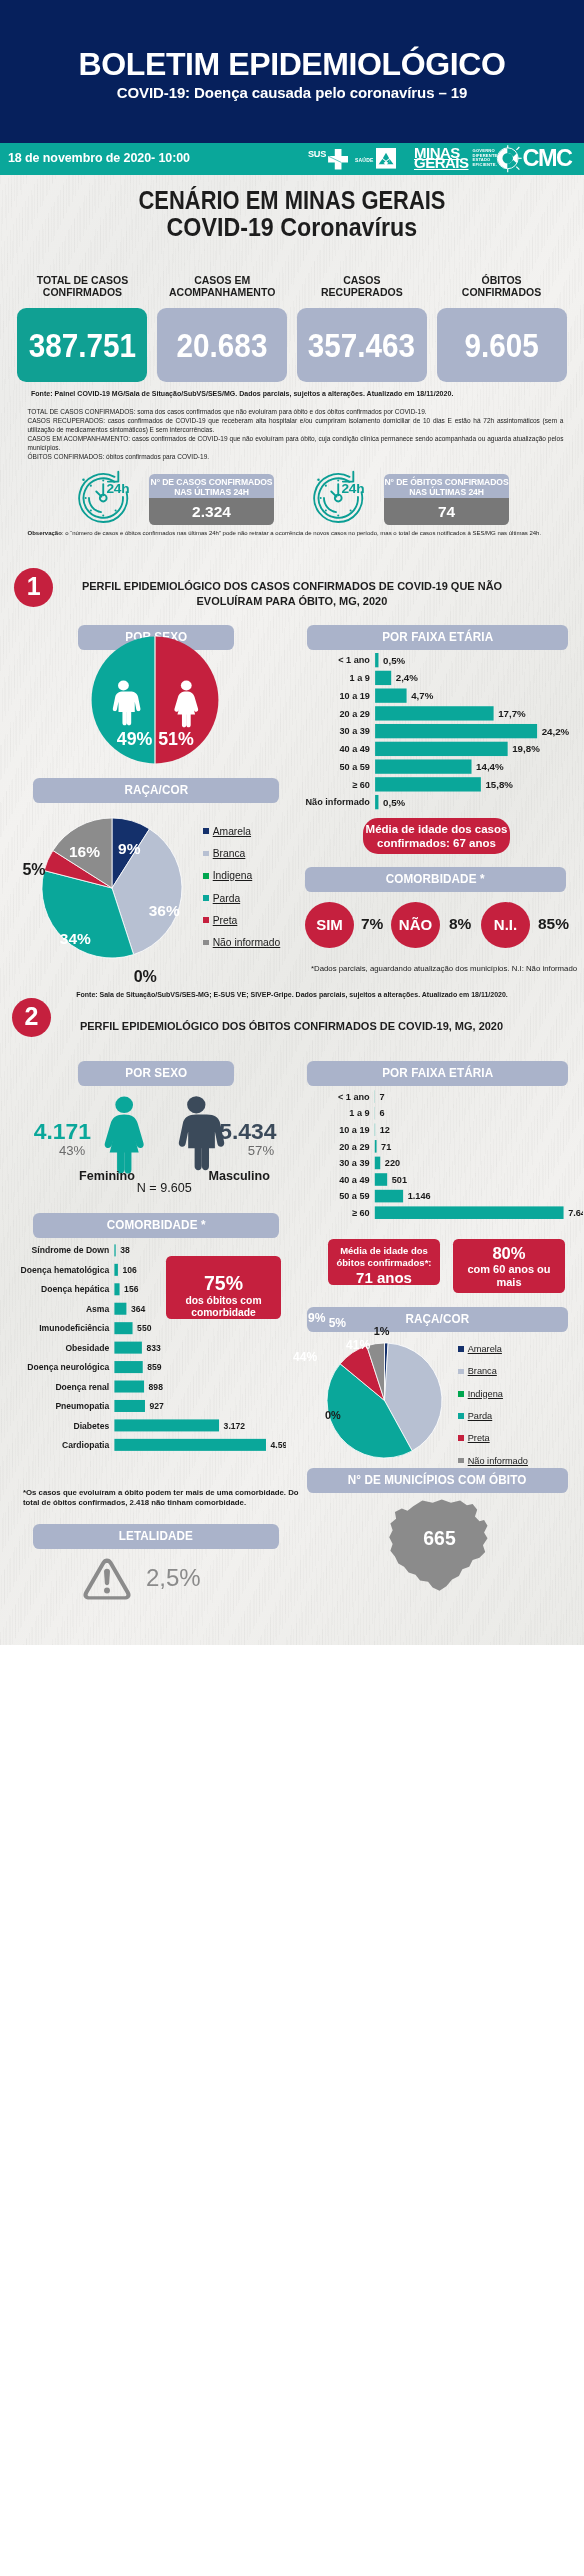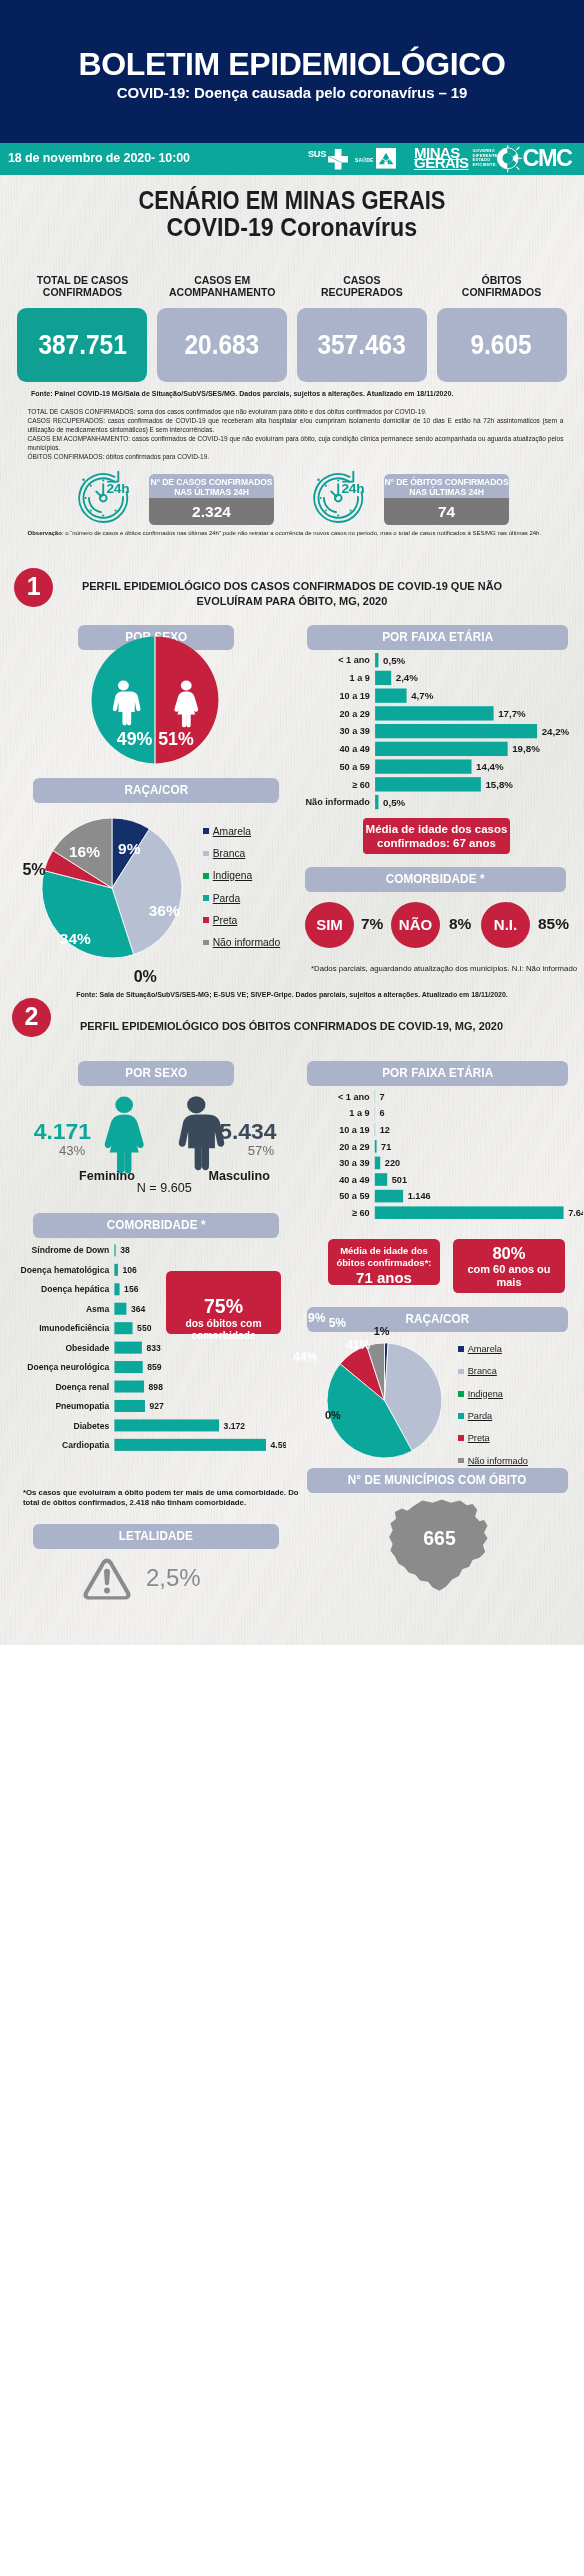--- a/index.html
+++ b/index.html
@@ -31,21 +31,21 @@
 .cmc{display:flex;align-items:center;left:495px;top:2.3px;}
 .cmc .cmctxt{color:#fff;font-weight:bold;font-size:23.5px;letter-spacing:-1.5px;margin-left:0px;margin-top:-1.7px;}
 
 .cond{display:inline-block;transform:scaleX(0.877);transform-origin:center center;}
 .scen{margin:0;padding-top:13.7px;font-size:25px;font-weight:bold;color:#1d1d1d;text-align:center;line-height:25px;}
 .scen2{margin:2.3px 0 0;font-size:26.5px;font-weight:bold;color:#1d1d1d;text-align:center;line-height:25px;}
 .cards{display:flex;justify-content:center;gap:9.7px;margin-top:26px;}
 .card{width:130px;}
 .card .clab{height:42px;padding-top:7.4px;text-align:center;font-size:10.5px;font-weight:bold;color:#1d1d1d;line-height:12.6px;}
 .card .cval{height:74px;border-radius:9.2px;display:flex;align-items:center;justify-content:center;
-  color:#fff;font-size:28px;font-weight:bold;letter-spacing:0px;}
+  color:#fff;font-size:34px;font-weight:bold;letter-spacing:0px;}
 .card .cval>span{display:inline-block;transform:scaleX(0.873);}
 .srcline{font-size:7px;color:#1a1a1a;font-weight:bold;letter-spacing:0.03px;}
 .noteblk{font-size:6.5px;color:#1a1a1a;line-height:9px;text-align:justify;}
 
 .b24wrap{display:flex;justify-content:center;gap:36px;margin-top:8px;}
 .b24{display:flex;align-items:flex-start;gap:17px;}
 .b24 .bx{width:125px;border-radius:5.2px;overflow:hidden;margin-top:4.6px;}
 .b24 .bt{background:#aab3ca;color:#fff;font-size:8.6px;font-weight:bold;text-align:center;height:24px;padding-top:3.4px;line-height:10.3px;letter-spacing:-0.1px;}
 .b24 .bv{background:#787878;color:#fff;font-size:15.5px;font-weight:bold;text-align:center;height:27px;line-height:27px;}
 
@@ -333,21 +333,21 @@
           <text x="312.39669421487605" y="204.62" font-family="Liberation Sans, sans-serif" font-size="17" font-weight="bold" fill="#1a1a1a">14,4%</text>
           <text x="127" y="235.26" font-family="Liberation Sans, sans-serif" font-size="16" font-weight="bold" fill="#1a1a1a" text-anchor="end">≥ 60</text>
           <rect x="136" y="217" width="184.76859504132233" height="25" fill="#0aa79a"></rect>
           <text x="328.7685950413223" y="235.62" font-family="Liberation Sans, sans-serif" font-size="17" font-weight="bold" fill="#1a1a1a">15,8%</text>
           <text x="127" y="266.26" font-family="Liberation Sans, sans-serif" font-size="16" font-weight="bold" fill="#1a1a1a" text-anchor="end">Não informado</text>
           <rect x="136" y="248" width="5.847107438016529" height="25" fill="#0aa79a"></rect>
           <text x="149.84710743801654" y="266.62" font-family="Liberation Sans, sans-serif" font-size="17" font-weight="bold" fill="#1a1a1a">0,5%</text>
         </svg>
   </div>
 
-  <div class="redbox" style="position:absolute;left:363px;top:198px;width:147px;height:36px;padding-top:5.2px;font-size:11.5px;line-height:13.7px;border-radius:4px">
+  <div class="redbox" style="position:absolute;left:363px;top:198px;width:147px;height:36px;padding-top:5.2px;font-size:11.5px;line-height:13.7px;border-radius:15px">
     <div>Média de idade dos casos</div>
         <div>confirmados: 67 anos</div>
   </div>
 
   <div class="pillhd" style="position:absolute;left:305px;top:247px;width:261px"><span>COMORBIDADE *</span></div>
   <div style="position:absolute;left:305px;top:282px;width:275px;height:52px">
     <div style="position:absolute;left:0;top:0;width:49px;height:46px;border-radius:50%;background:#c5203e;color:#fff;font-size:15px;font-weight:bold;display:flex;align-items:center;justify-content:center">
           <span>SIM</span>
         </div>
     <div style="position:absolute;left:56px;top:12.6px;font-size:15.5px;font-weight:bold;color:#1a1a1a">7%</div>
@@ -424,21 +424,21 @@
           <rect x="200" y="272" width="53.4613710554951" height="21" fill="#0aa79a"></rect>
           <text x="261.4613710554951" y="287.9" font-family="Liberation Sans, sans-serif" font-size="15" font-weight="bold" fill="#1a1a1a">927</text>
           <text x="191" y="321.9" font-family="Liberation Sans, sans-serif" font-size="15" font-weight="bold" fill="#1a1a1a" text-anchor="end">Diabetes</text>
           <rect x="200" y="306" width="182.9336235038085" height="21" fill="#0aa79a"></rect>
           <text x="390.93362350380846" y="321.9" font-family="Liberation Sans, sans-serif" font-size="15" font-weight="bold" fill="#1a1a1a">3.172</text>
           <text x="191" y="355.9" font-family="Liberation Sans, sans-serif" font-size="15" font-weight="bold" fill="#1a1a1a" text-anchor="end">Cardiopatia</text>
           <rect x="200" y="340" width="265" height="21" fill="#0aa79a"></rect>
           <text x="473" y="355.9" font-family="Liberation Sans, sans-serif" font-size="15" font-weight="bold" fill="#1a1a1a">4.595</text>
         </svg>
   </div>
-  <div class="redbox" style="position:absolute;left:166px;top:210px;width:115px;height:63px;padding-top:24px">
+  <div class="redbox" style="position:absolute;left:166px;top:195px;width:115px;height:63px;padding-top:16px">
     <div style="font-size:19.5px">75%</div>
     <div style="font-size:10.3px;line-height:12px">dos óbitos com</div>
     <div style="font-size:10.3px;line-height:12px">comorbidade</div>
   </div>
   <div style="position:absolute;left:23px;top:427px;font-size:7.8px;font-weight:bold;color:#1a1a1a;line-height:9.7px">
     <div>*Os casos que evoluíram a óbito podem ter mais de uma comorbidade. Do</div>
     <div>total de óbitos confirmados, 2.418 não tinham comorbidade.</div>
   </div>
 
   <div class="pillhd" style="position:absolute;left:33px;top:463px;width:246px"><span>LETALIDADE</span></div>

